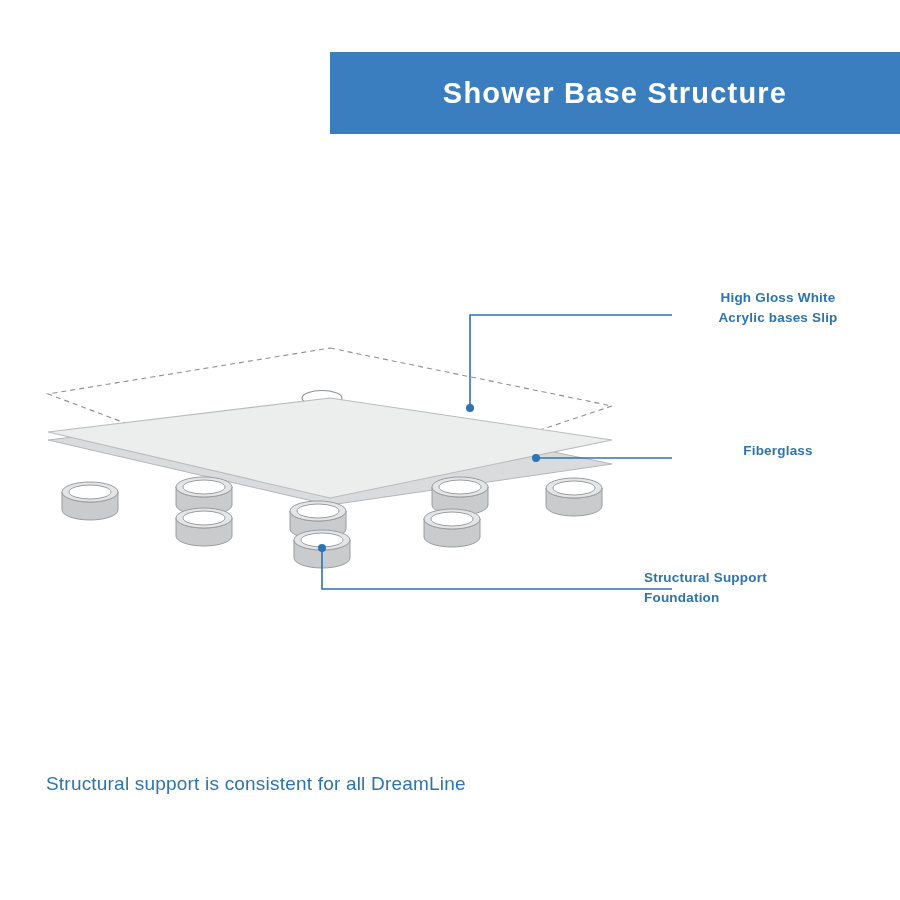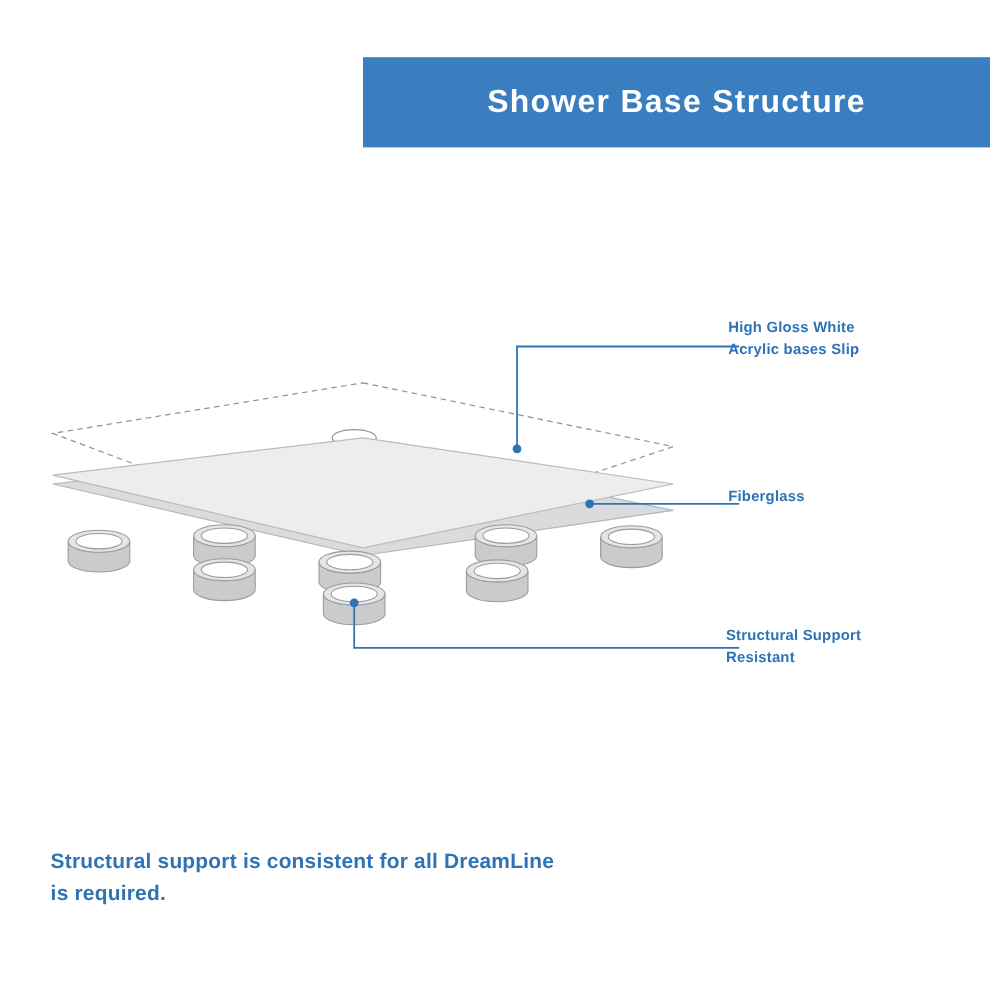--- a/index.html
+++ b/index.html
@@ -51,33 +51,33 @@
 
   
   .callout-label {
     position: absolute;
     color: #2e74b5;
     font-size: 13.5px;
     font-weight: bold;
     line-height: 1.45;
     letter-spacing: 0.2px;
   }
-  #callout-acrylic { left: 662px; top: 288px; width: 200px; }
-  #callout-fiberglass { left: 662px; top: 441px; width: 200px; }
-  #callout-support { left: 660px; top: 568px; width: 210px; }
+  #callout-acrylic { left: 678px; top: 288px; width: 200px; text-align: center; }
+  #callout-fiberglass { left: 678px; top: 441px; width: 200px; text-align: center; }
+  #callout-support { left: 644px; top: 568px; width: 210px; }
 
   
   #footer-note {
     position: absolute;
     left: 46px;
     top: 770px;
     width: 600px;
     color: #2e74b5;
     font-size: 19px;
-    font-weight: bold;
+    font-weight: normal;
     line-height: 1.5;
     letter-spacing: 0.2px;
   }
 </style>
 </head>
 <body>
 
 <div id="page">
 
   <div id="header-banner">
@@ -157,21 +157,20 @@
     <div>High Gloss White</div>
     <div>Acrylic bases Slip</div>
   </div>
 
   <div class="callout-label" id="callout-fiberglass">
     <div>Fiberglass</div>
   </div>
 
   <div class="callout-label" id="callout-support">
     <div>Structural Support</div>
-    <div>Resistant</div>
+    <div>Foundation</div>
   </div>
 
   <div id="footer-note">
     <div>Structural support is consistent for all DreamLine</div>
-    <div>is required.</div>
   </div>
 
 </div>
 
 </body></html>

